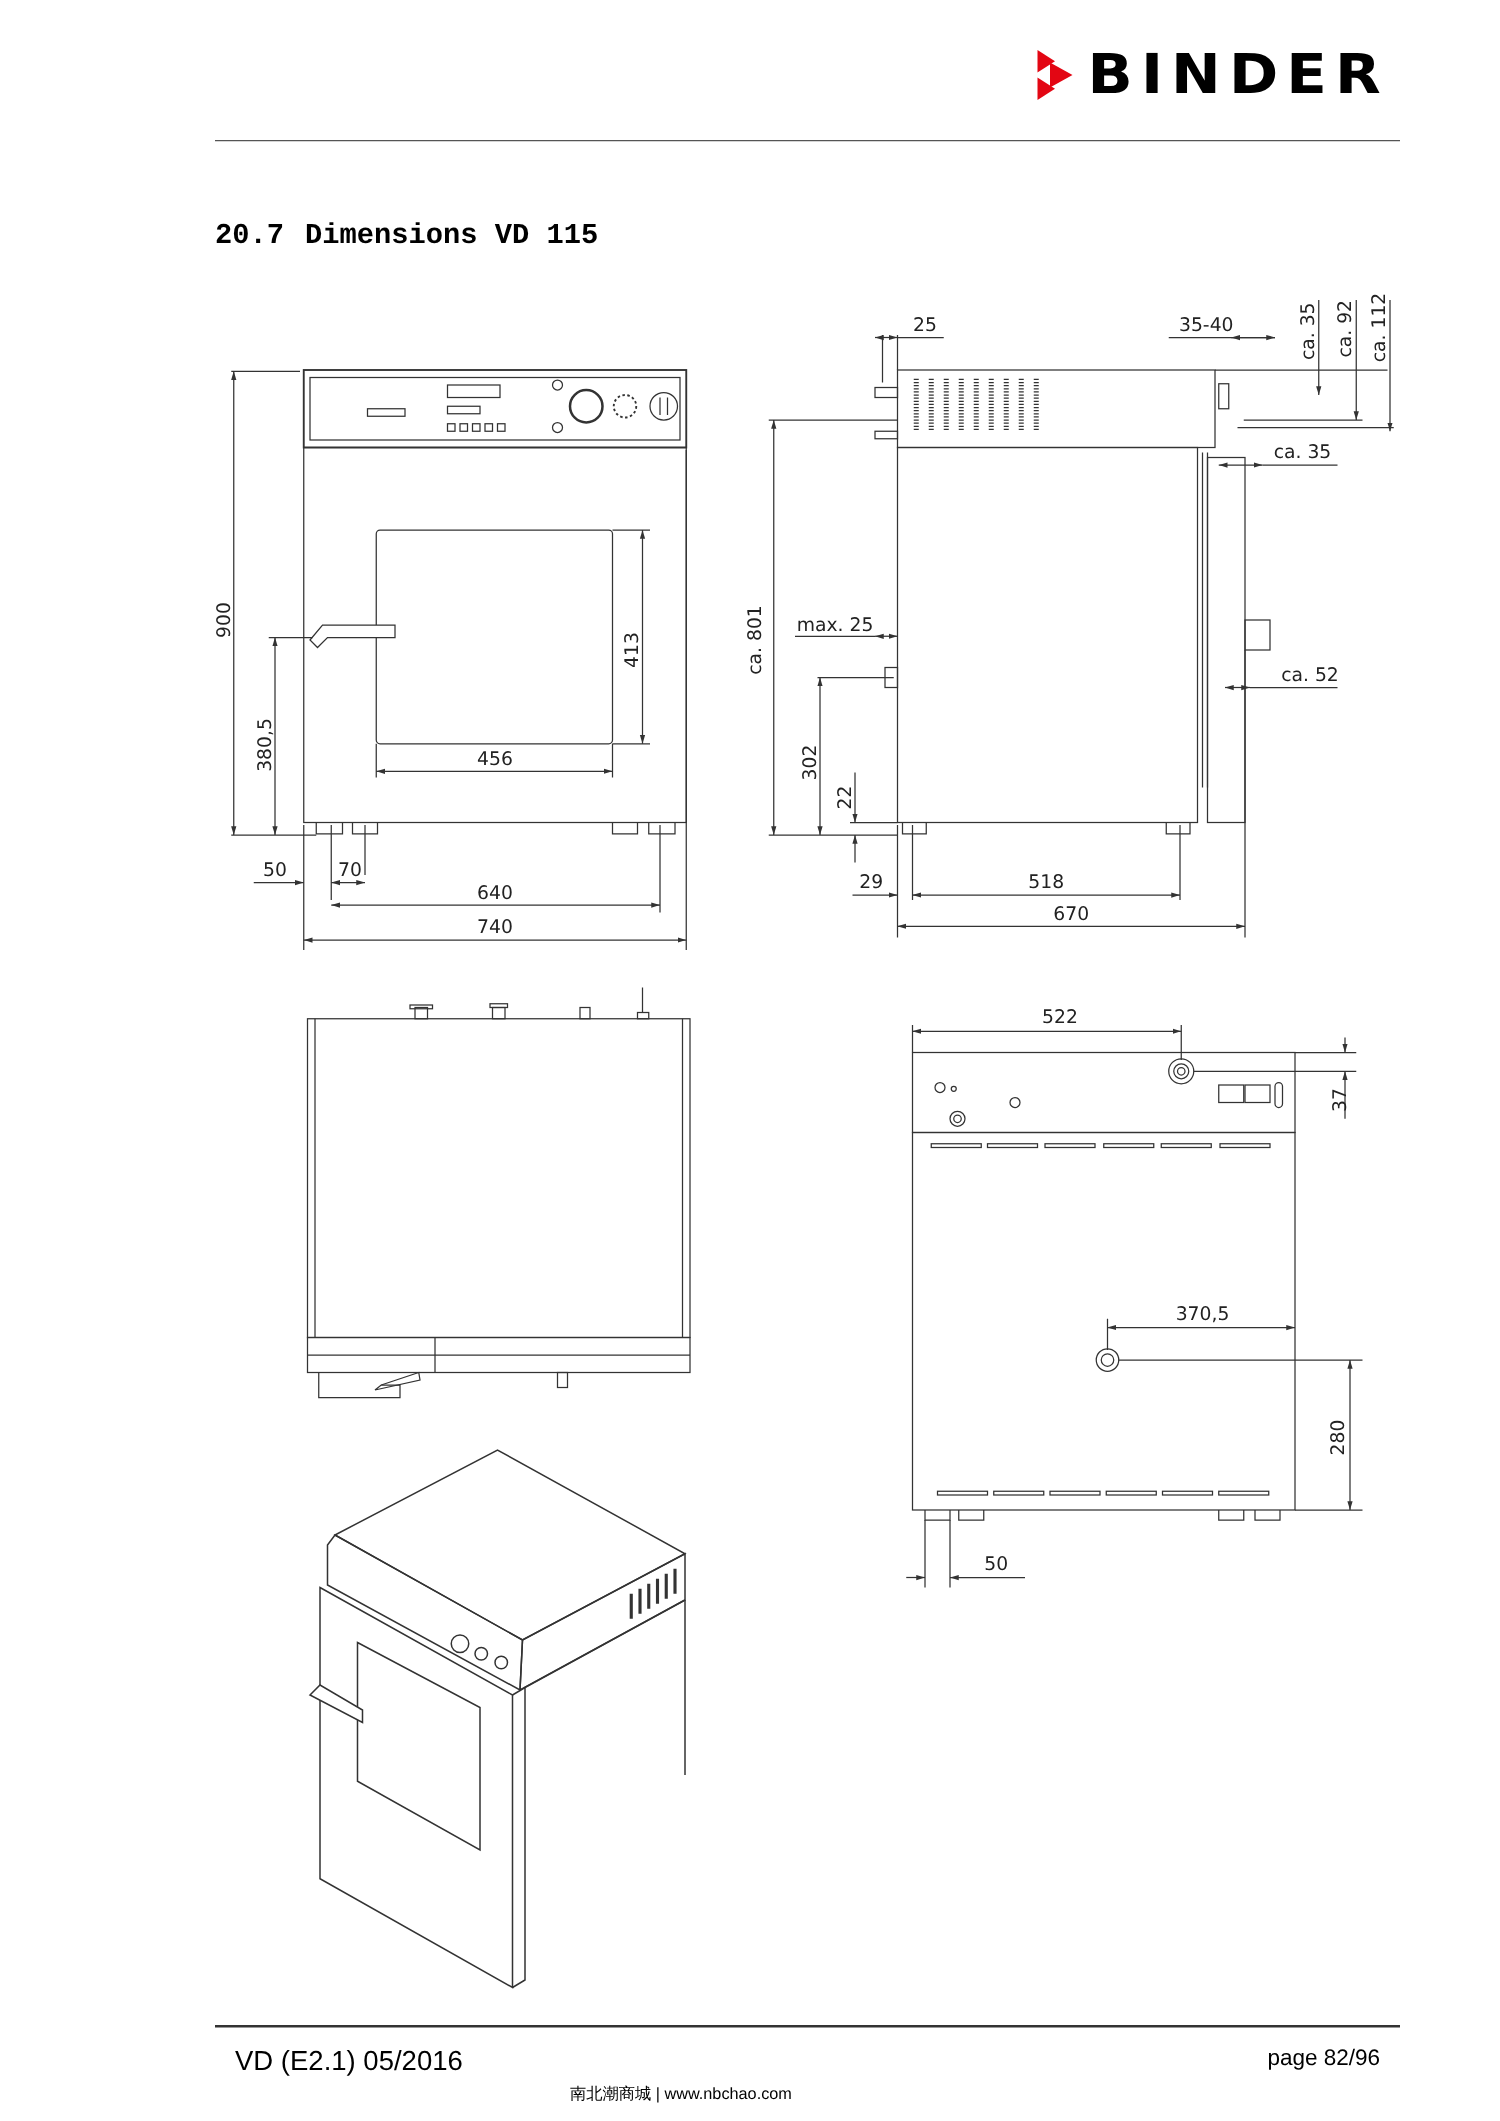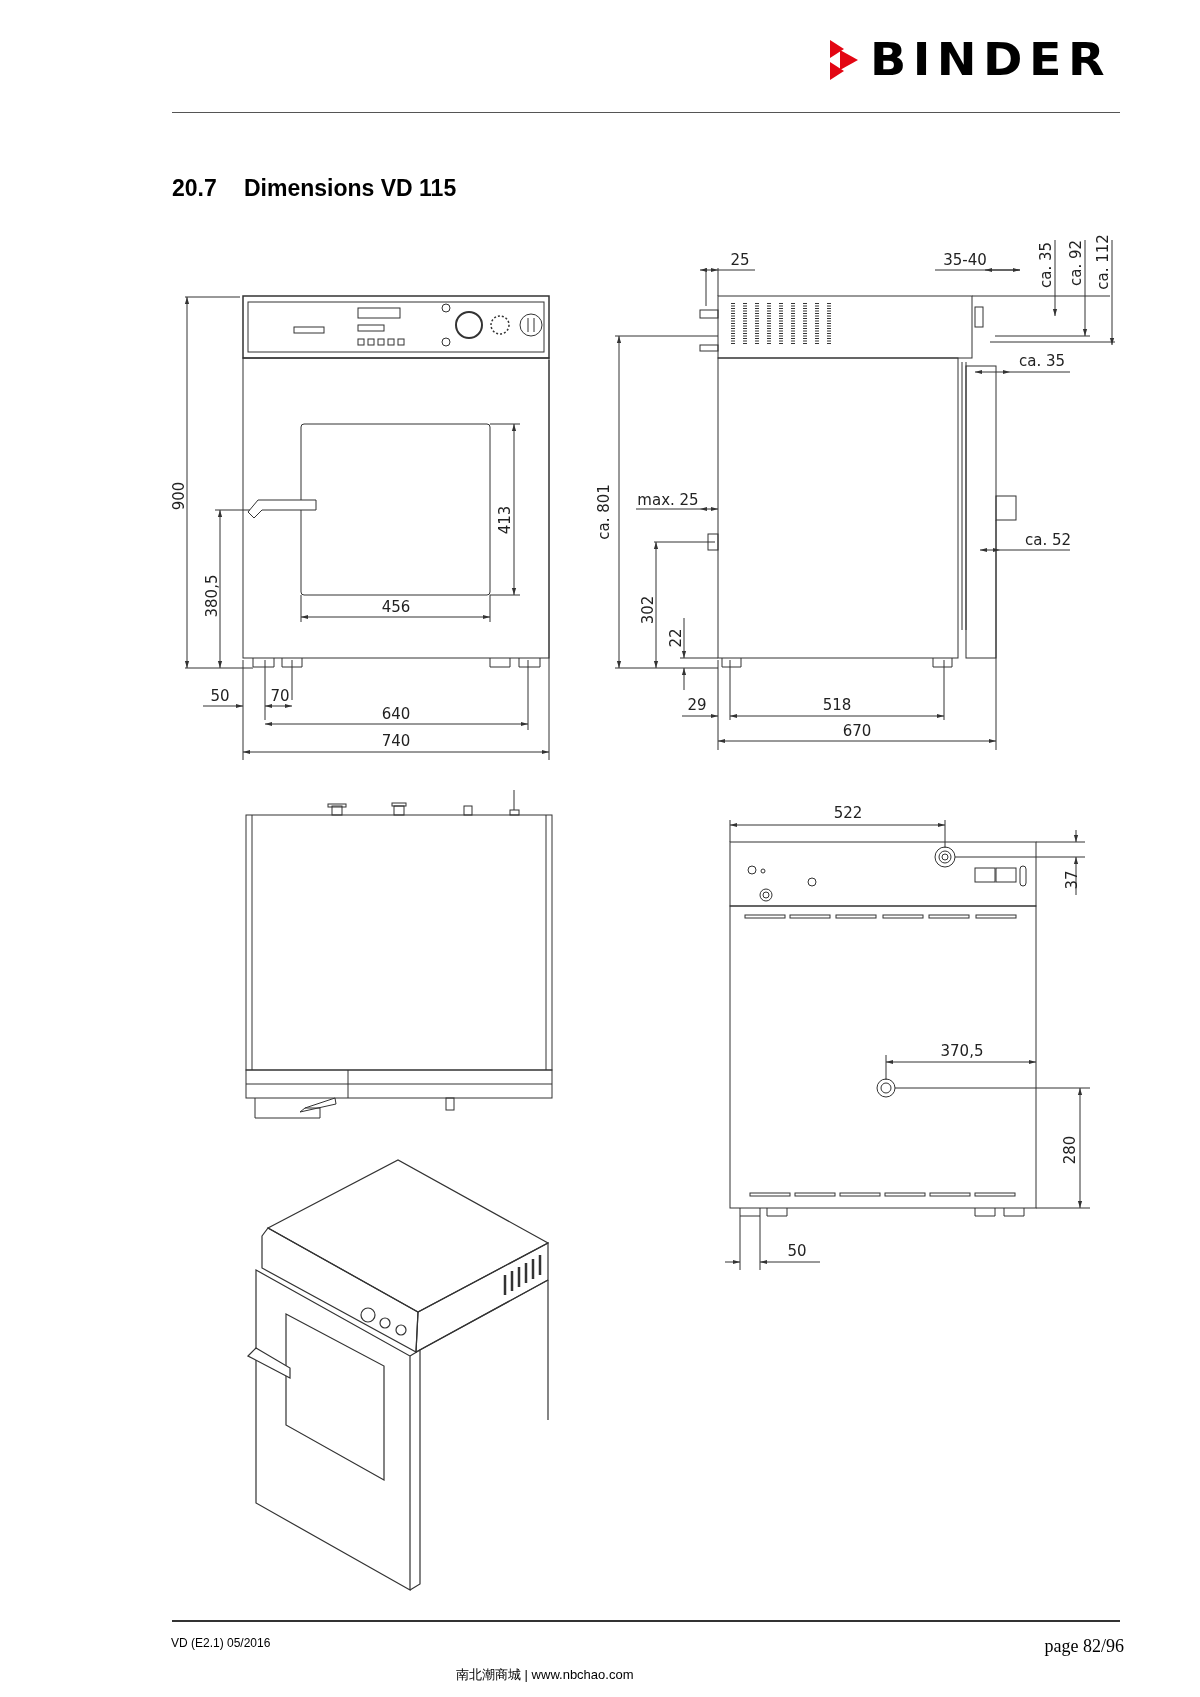--- a/index.html
+++ b/index.html
@@ -3,27 +3,27 @@
 <meta charset="utf-8">
 <style>
   html, body { margin: 0; padding: 0; background: #ffffff; }
   body { width: 1200px; height: 1697px; position: relative; overflow: hidden;
          font-family: "Liberation Sans", sans-serif; color: #000; }
   .logo { position: absolute; left: 828px; top: 38px; height: 44px; display: flex; align-items: center; }
   .logo-mark { width: 38px; height: 44px; }
   .logo-text { font-family: "DejaVu Sans", sans-serif; font-weight: bold; font-size: 44px;
                letter-spacing: 6px; line-height: 44px; margin-left: 4px; transform: scaleX(1.08); transform-origin: left center; }
   .rule-top { position: absolute; left: 172px; top: 112px; width: 948px; height: 1px; background: #555; }
-  .section-title { position: absolute; left: 172px; top: 175px; font-size: 23px; font-weight: bold; }
+  .section-title { position: absolute; left: 172px; top: 175px; font-size: 23px; font-weight: bold; font-family: Liberation Mono, monospace; }
   .section-title .num { display: inline-block; width: 72px; }
   .drawing { position: absolute; left: 0; top: 0; width: 1200px; height: 1697px; }
   .drawing text { font-family: "DejaVu Sans", sans-serif; font-size: 15px; fill: #222; }
   .rule-bottom { position: absolute; left: 172px; top: 1620px; width: 948px; height: 2px; background: #333; }
-  .footer-left { position: absolute; left: 171px; top: 1636px; font-size: 12px; }
-  .footer-right { position: absolute; right: 76px; top: 1636px; font-size: 18px; font-family: Liberation Serif, serif; }
+  .footer-left { position: absolute; left: 188px; top: 1636px; font-size: 22px; }
+  .footer-right { position: absolute; right: 96px; top: 1636px; font-size: 18px; }
   .footer-center { position: absolute; left: 456px; top: 1666px; font-size: 13px; }
 </style>
 </head>
 <body>
 
 <div class="logo">
   <svg class="logo-mark" viewBox="0 0 38 44">
     <polygon points="2,2 16,11 2,20" fill="#e30613"></polygon>
     <polygon points="12,12 30,22 12,32" fill="#e30613"></polygon>
     <polygon points="2,24 16,33 2,42" fill="#e30613"></polygon>

